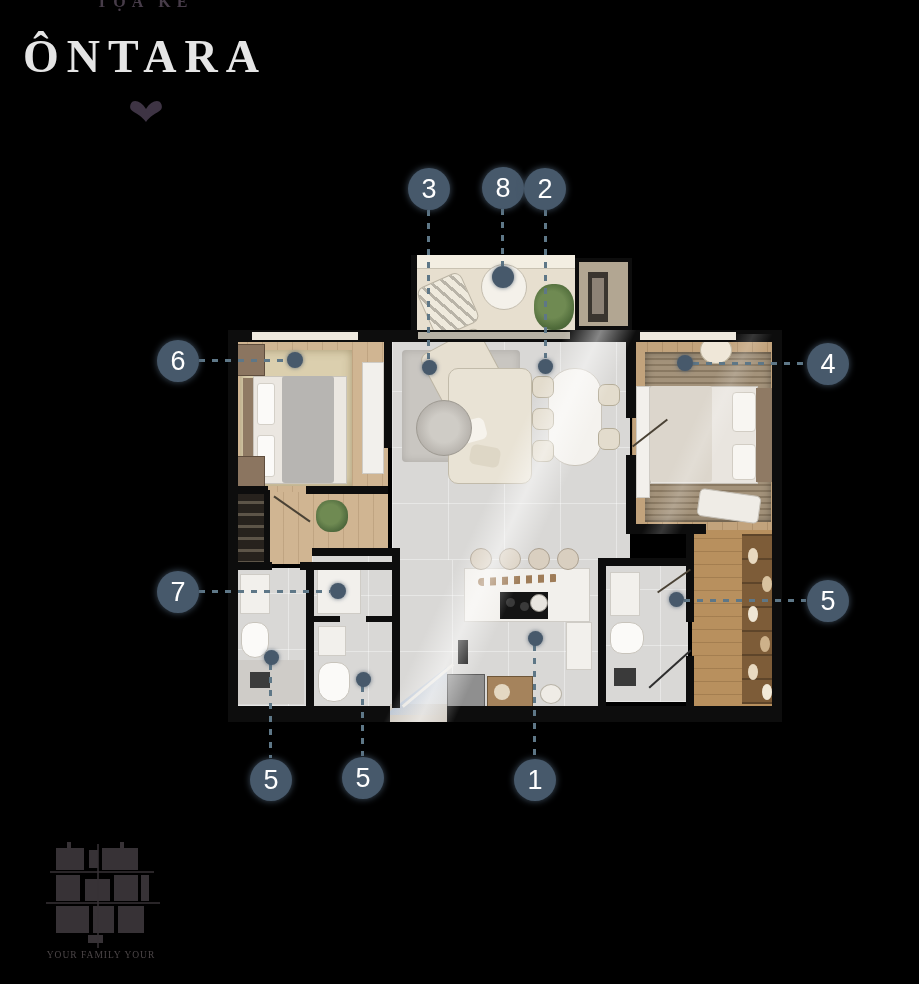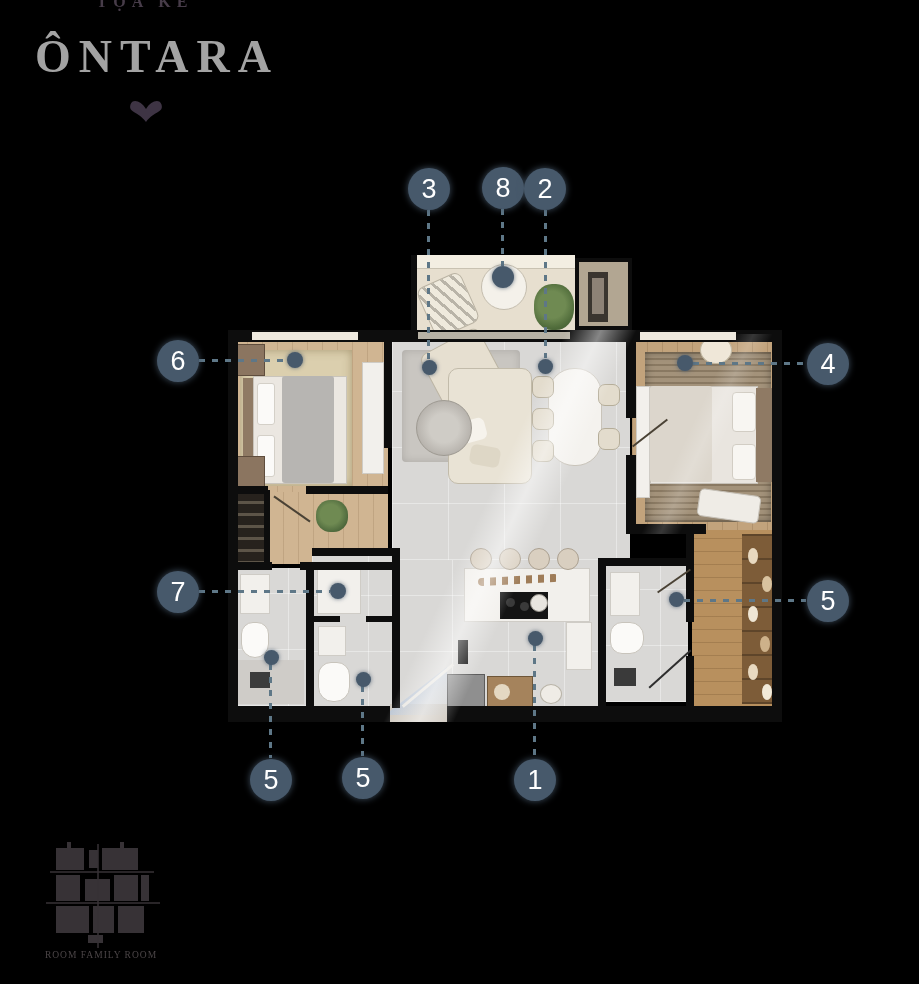--- a/index.html
+++ b/index.html
@@ -3,21 +3,21 @@
 <meta charset="utf-8">
 <style>
   html,body{margin:0;padding:0;background:#000;}
   #stage{position:relative;width:919px;height:984px;background:#000;overflow:hidden;
          font-family:"Liberation Sans",sans-serif;}
   
   .brand{position:absolute;left:0;top:0;width:300px;text-align:center;color:#3e3444;}
   .brand .tagline{position:absolute;left:0;top:-7px;width:290px;font-family:"Liberation Serif",serif;
     font-weight:700;font-size:16px;letter-spacing:6px;color:#473c49;filter:blur(.4px);}
   .brand .name{position:absolute;left:0;top:30px;width:290px;font-family:"Liberation Serif",serif;
-    font-weight:700;font-size:46px;letter-spacing:8px;color:#a3a3a3;filter:blur(.5px);padding-left:12px;}
+    font-weight:700;font-size:46px;letter-spacing:8px;color:#e5e5e5;filter:blur(.5px);}
   .brand .orn{position:absolute;left:127px;top:96px;}
   
   .room,.furn,.wall,.ovl{position:absolute;}
   .wall{background:#0d0d0d;}
   .tile{background-color:#d9d8d6;background-image:
     repeating-linear-gradient(0deg,rgba(255,255,255,.38) 0 1px,transparent 1px 56px),
     repeating-linear-gradient(90deg,rgba(255,255,255,.38) 0 1px,transparent 1px 56px);}
   .wood1{background-color:#d0b592;background-image:repeating-linear-gradient(90deg,rgba(92,62,30,.14) 0 1px,transparent 1px 15px);}
   .wood2{background-color:#c2a37c;background-image:repeating-linear-gradient(90deg,rgba(80,52,22,.16) 0 1px,transparent 1px 15px);}
   .wood3{background-color:#b8905e;background-image:repeating-linear-gradient(0deg,rgba(70,44,16,.18) 0 1px,transparent 1px 13px);}
@@ -255,15 +255,15 @@
         <rect x="29" y="0" width="4" height="7"></rect>
         <rect x="82" y="0" width="4" height="7"></rect>
       </g>
       <g stroke="#373236" stroke-width="1.5">
         <line x1="8" y1="61" x2="122" y2="61"></line>
         <line x1="60" y1="2" x2="60" y2="106"></line>
         <line x1="12" y1="30" x2="116" y2="30"></line>
       </g>
     </svg>
   </div>
-  <div class="keycap">ROOM FAMILY ROOM</div>
+  <div class="keycap">YOUR FAMILY YOUR</div>
 
 </div>
 
 </body></html>

